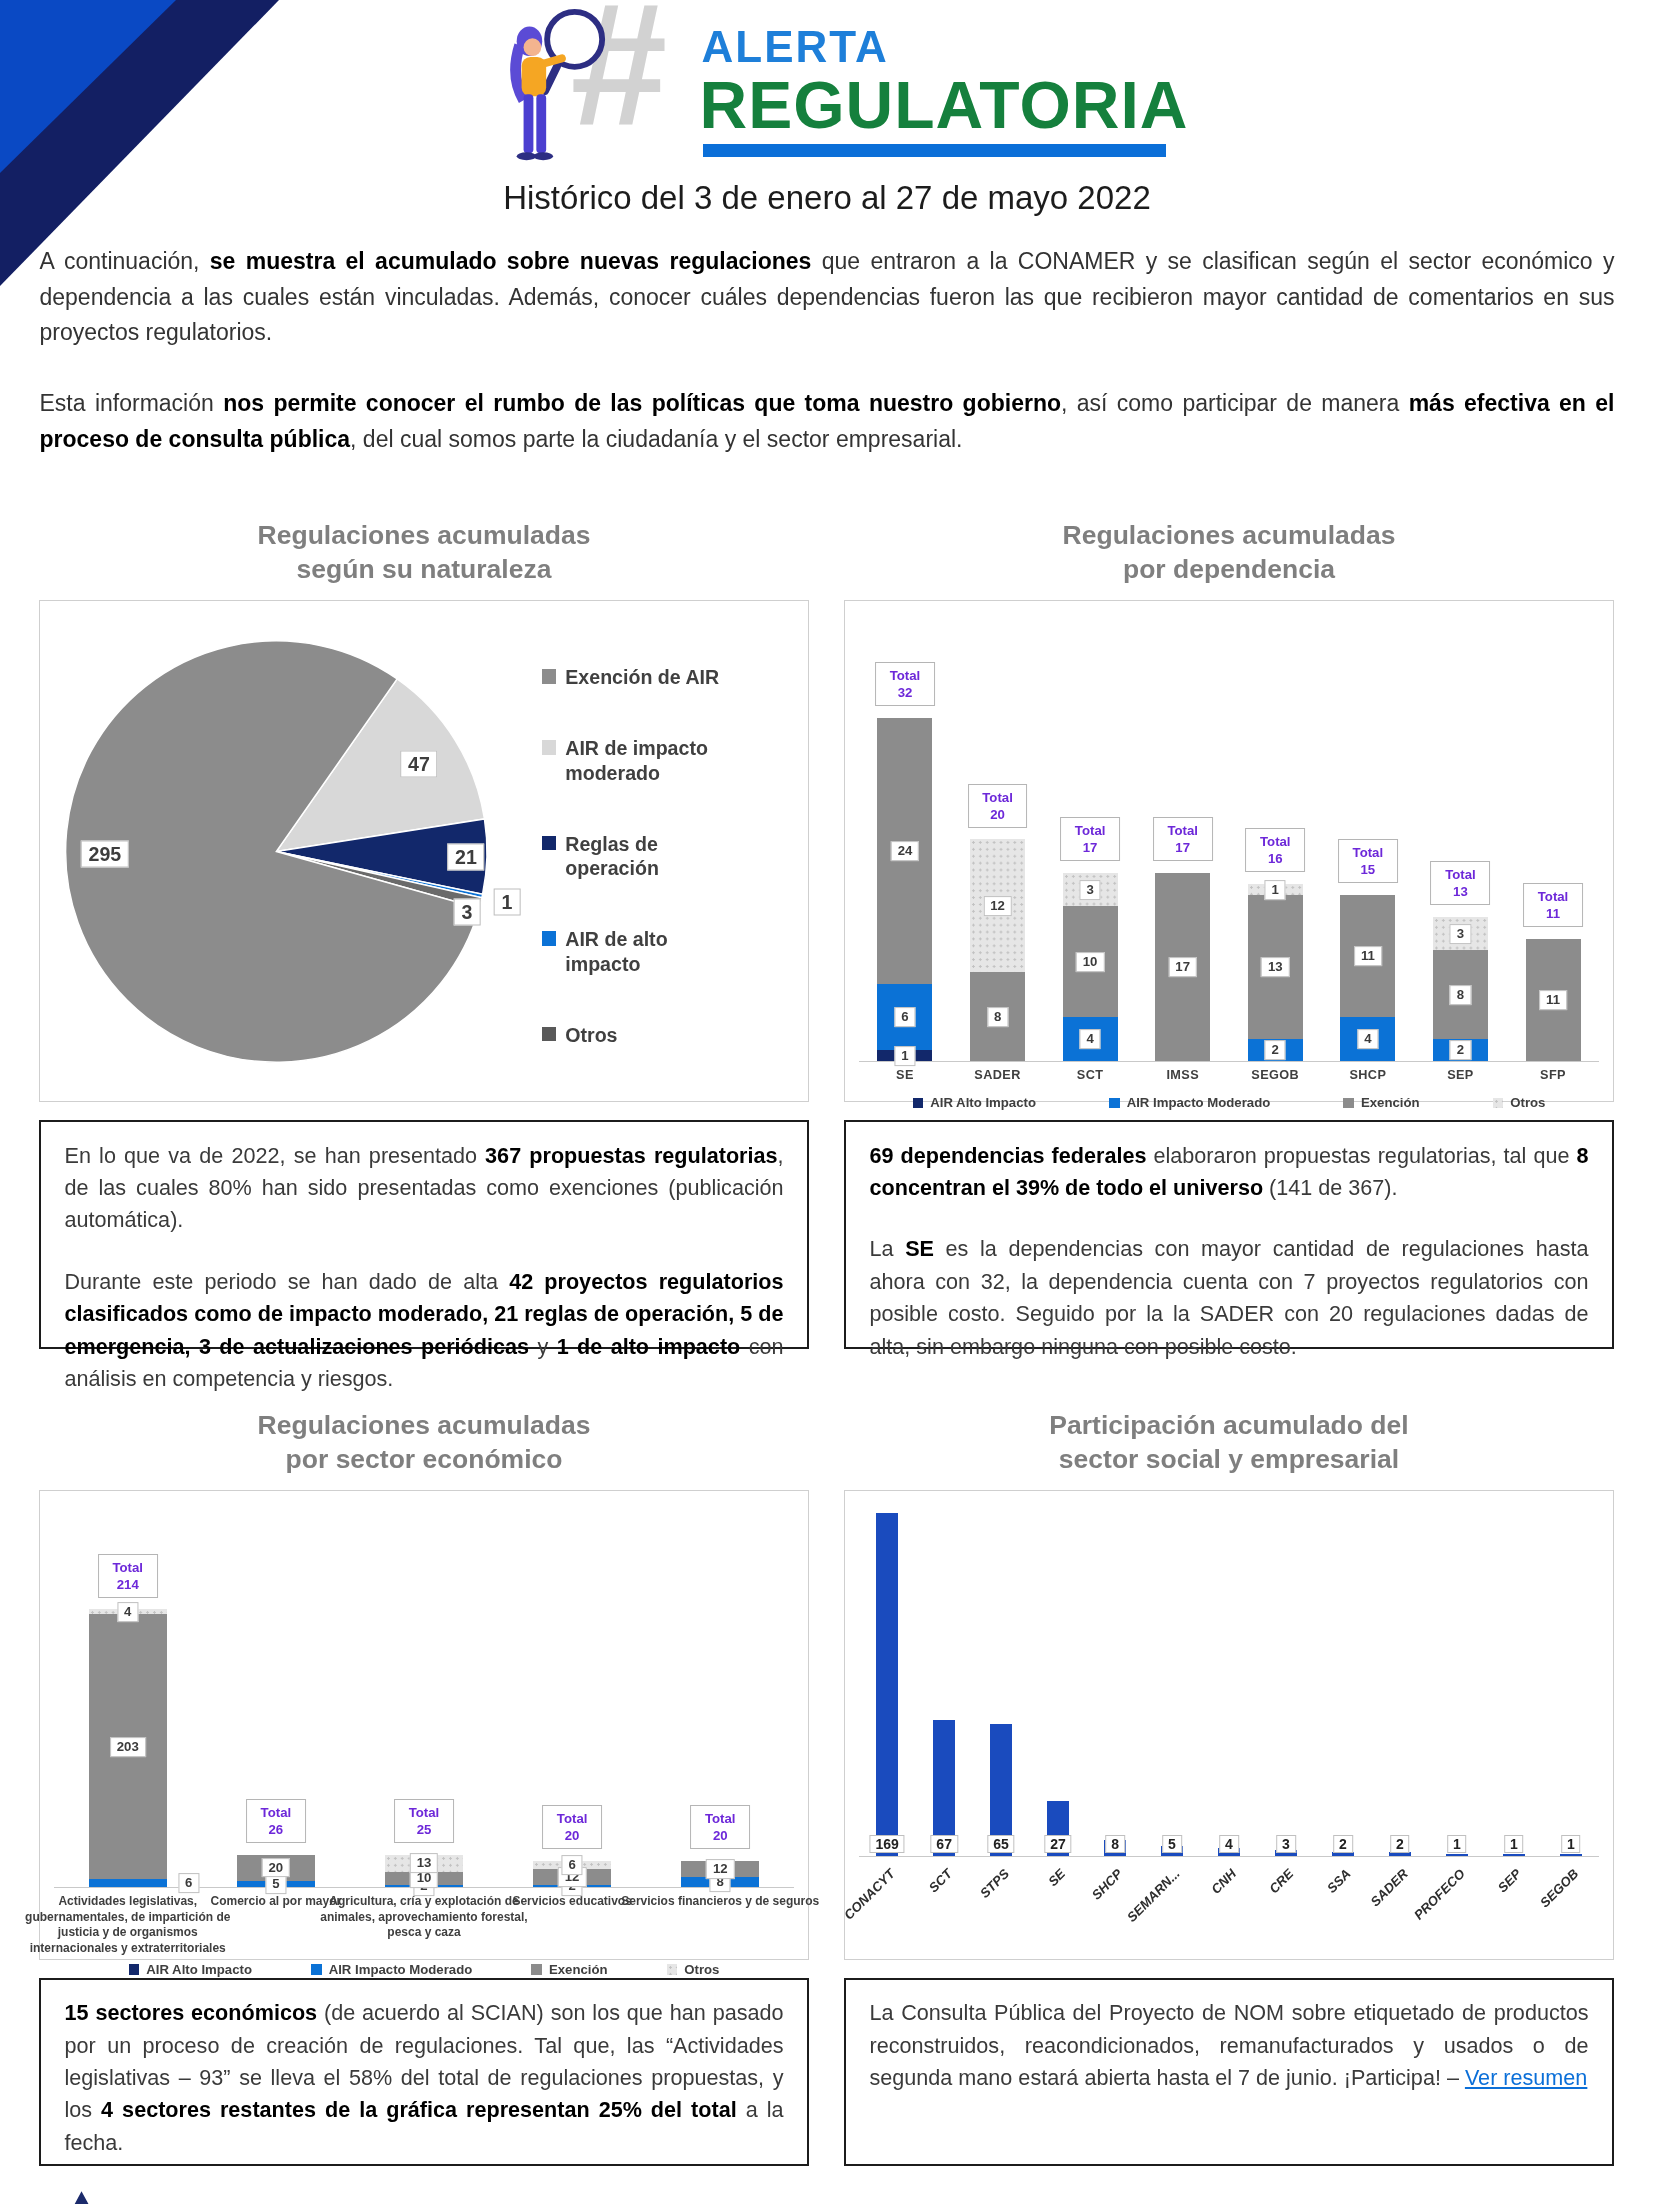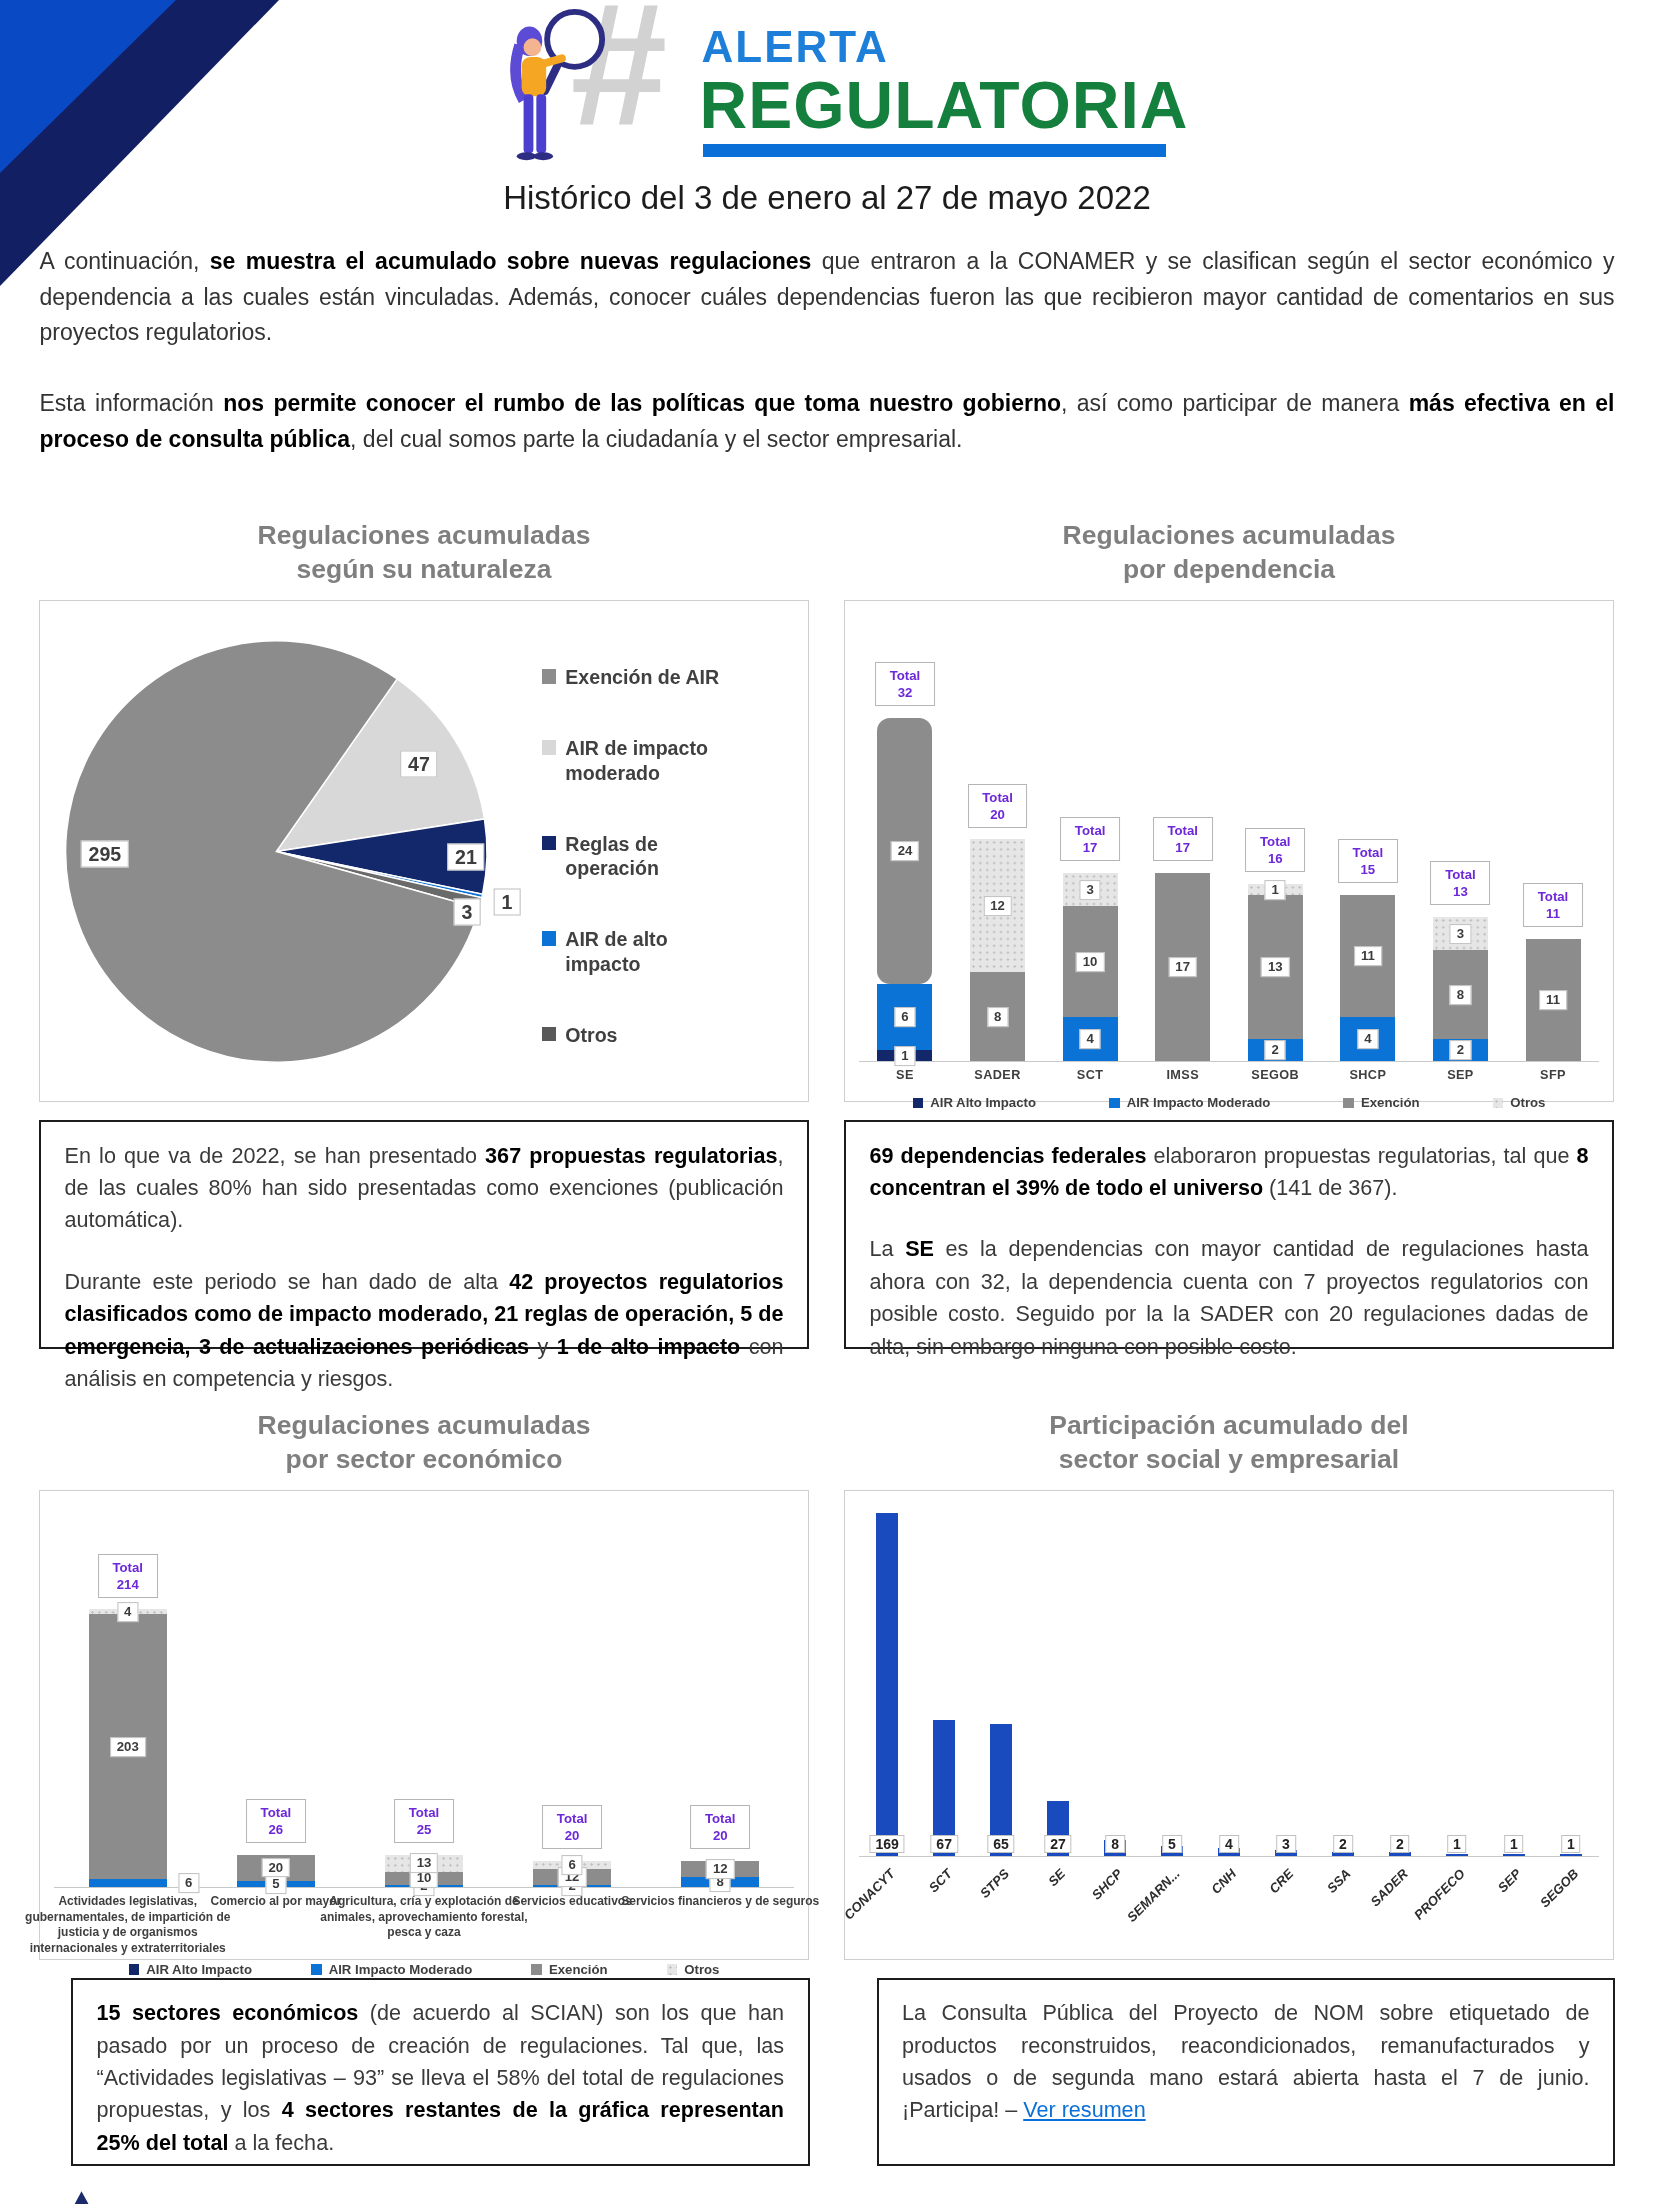--- a/index.html
+++ b/index.html
@@ -54,21 +54,21 @@
   .sq{width:10.8px;height:10.8px;}
   .lg-txt{font-size:13.2px;font-weight:bold;color:#3f3f3f;}
   
   .pbar{background:#1A4BBE;}
   .pbar-label{position:absolute;bottom:2.9px;left:50%;transform:translateX(-50%);background:#fff;border:1px solid #c0c0c0;padding:0 4.9px;font-weight:bold;font-size:14px;color:#222;z-index:2;}
   .rxlab{position:absolute;top:100%;margin-top:9.8px;right:50%;transform:rotate(-45deg);transform-origin:top right;white-space:nowrap;font-size:13.2px;font-style:italic;font-weight:bold;color:#2e2e2e;}
   
   .boxes-row{margin-top:17.6px;}
   .tbox{box-sizing:border-box;width:770px;border:2px solid #1c1c1c;padding:17.6px 23.5px;font-size:21.6px;line-height:1.5;color:#3a3a3a;text-align:justify;background:#fff;}
   .boxes-row.first .tbox{height:229px;}
-  .boxes-row.second .tbox{height:188px;margin-left:32px;}
+  .boxes-row.second .tbox{height:188px;}
   .tbox p{margin:0 0 29px;}
   .tbox p:last-child{margin:0;}
   .tbox .link{color:#0B6FD8;text-decoration:underline;cursor:pointer;}
   .second-charts-gap{margin-top:33px;}
   
   .footer{margin-top:21.6px;align-items:center;justify-content:space-between;height:88px;}
   .f-left{display:flex;align-items:center;gap:13.7px;}
   .f-right{display:flex;align-items:center;gap:11.8px;}
   .esz{font-size:59px;font-weight:800;color:#F0862B;letter-spacing:-2px;line-height:1;}
 </style>
@@ -147,21 +147,21 @@
       <div class="panel dep">
           <div class="plot" style="height: 374px;">
             <div class="bcol" style="width: 86px;">
               <div class="stack" style="width: 55px;">
                 <div class="seg seg-alto" style="height: 11px;">
                   <div class="vlab">1</div>
                 </div>
                 <div class="seg seg-mod" style="height: 66px;">
                   <div class="vlab">6</div>
                 </div>
-                <div class="seg seg-exe" style="height: 266px; border-radius: 13px;">
+                <div class="seg seg-exe" style="height: 266px;">
                   <div class="vlab">24</div>
                 </div>
               </div>
               <div class="total-box" style="bottom: 355px;">
                 <div>Total</div>
                 <div>32</div>
               </div>
               <div class="xlab">SE</div>
             </div>
             <div class="bcol" style="width: 86px;">

